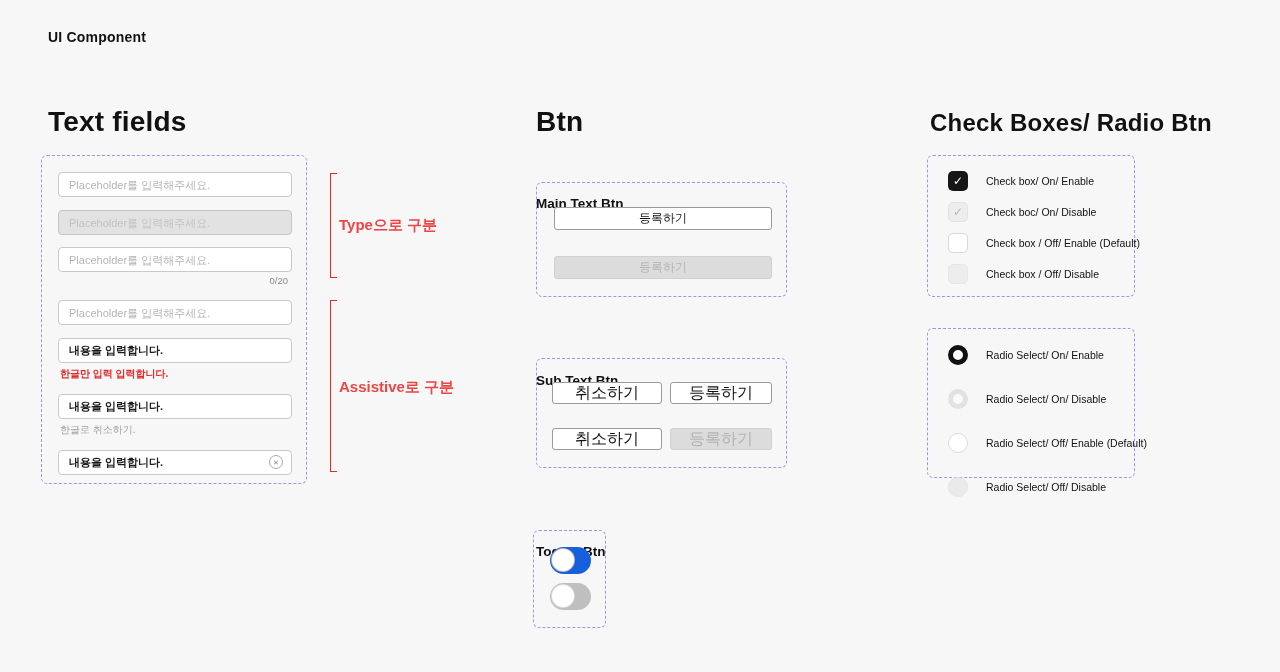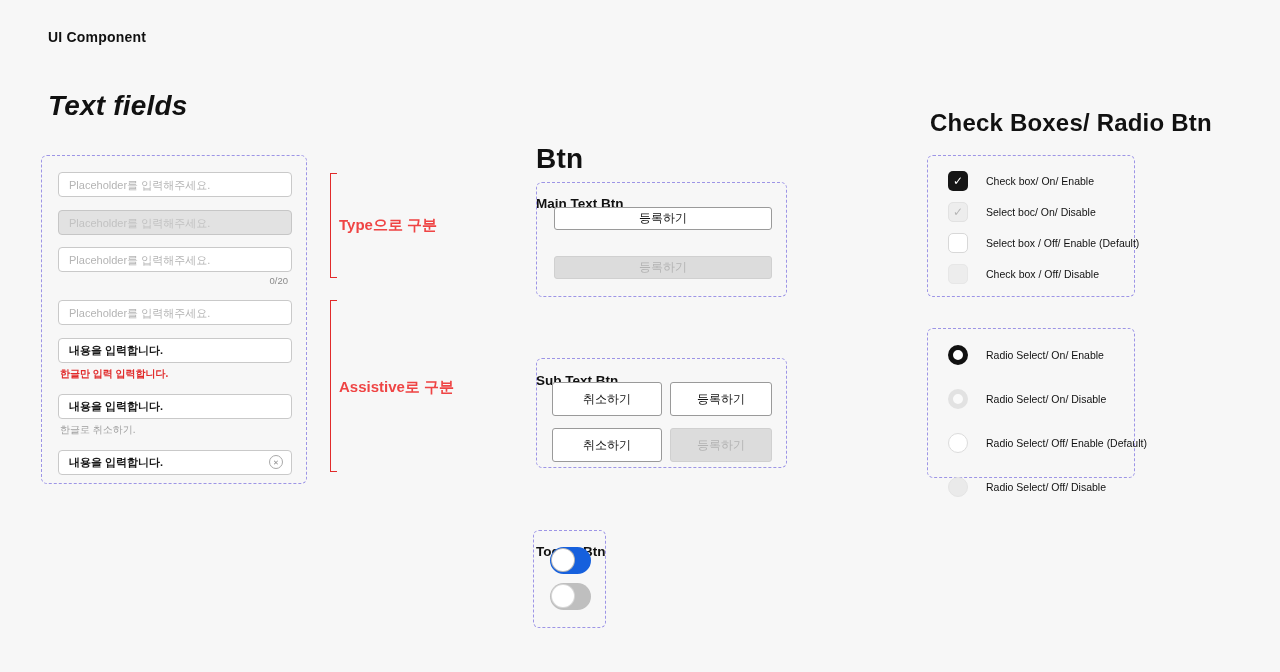--- a/index.html
+++ b/index.html
@@ -48,22 +48,22 @@
   
   .btn-main {
     position:absolute; left:17px; width:218px; height:23px;
     background:#fff; border:1px solid #9a9a9a; border-radius:3px;
     font-family:inherit; font-size:12px; color:#111; cursor:pointer;
   }
   .btn-disabled {
     background:#dcdcdc; border-color:#d0d0d0; color:#b3b3b3; cursor:default;
   }
   .btn-sub {
-    position:absolute; height:34px; background:#fff; border:1px solid #9a9a9a; border-radius:3px;
-    font-family:inherit; font-size:12px; color:#111; cursor:pointer;
+    position:absolute; height:22px; background:#fff; border:1px solid #9a9a9a; border-radius:3px;
+    font-family:inherit; font-size:16px; color:#111; cursor:pointer;
   }
   .btn-sub.btn-disabled { background:#dcdcdc; border-color:#d0d0d0; color:#b3b3b3; }
 
   
   .toggle {
     position:absolute; width:41px; height:27px; border-radius:14px; cursor:pointer;
   }
   .toggle .knob {
     position:absolute; left:1px; top:1px; width:24px; height:24px; border-radius:50%;
     background:#fff; border:1px solid rgba(0,0,0,.28);
@@ -90,21 +90,21 @@
   .radio.on-enable  { border:5.5px solid #111; }
   .radio.on-disable { border:5.5px solid #e2e2e2; background:#fafafa; }
   .radio.off-enable { border:1px solid #dcdcdc; }
   .radio.off-disable{ border:1px solid #e4e4e4; background:#eaeaea; }
 </style>
 </head>
 <body>
 
 <div class="abs page-title">UI Component</div>
 
-<div class="abs col-heading" style="left:48px; top:90px;font-style:italic;">Text fields</div>
+<div class="abs col-heading" style="left:48px; top:106px;">Text fields</div>
 
 <div class="dashed-box" style="left:41px; top:155px; width:266px; height:329px;">
   <input class="tf-input" style="top: 16px;" placeholder="Placeholder를 입력해주세요.">
   <input class="tf-input disabled" style="top: 54px;" disabled="" placeholder="Placeholder를 입력해주세요.">
   <input class="tf-input" style="top: 91px;" placeholder="Placeholder를 입력해주세요.">
   <div class="tf-counter" style="top:119px;">0/20</div>
 
   <input class="tf-input" style="top: 144px;" placeholder="Placeholder를 입력해주세요.">
 
   <input class="tf-input" style="top: 182px;" value="내용을 입력합니다.">
@@ -115,21 +115,21 @@
 
   <input class="tf-input" style="top: 294px; padding-right: 30px;" value="내용을 입력합니다.">
   <span class="clear-icon" style="top:299px; right:23px;">✕</span>
 </div>
 
 <div class="bracket" style="left:330px; top:173px; height:105px;"></div>
 <div class="red-note" style="left:339px; top:216px;">Type으로 구분</div>
 <div class="bracket" style="left:330px; top:300px; height:172px;"></div>
 <div class="red-note" style="left:339px; top:378px;">Assistive로 구분</div>
 
-<div class="abs col-heading" style="left:536px; top:106px;margin-top:37px;">Btn</div>
+<div class="abs col-heading" style="left:536px; top:106px;">Btn</div>
 
 <div class="abs sub-heading" style="left:536px; top:156px;">Main Text Btn</div>
 <div class="dashed-box" style="left:536px; top:182px; width:251px; height:115px;">
   <button class="btn-main" style="top:24px;">등록하기</button>
   <button class="btn-main btn-disabled" style="top:73px;" disabled="">등록하기</button>
 </div>
 
 <div class="abs sub-heading" style="left:536px; top:333px;">Sub Text Btn</div>
 <div class="dashed-box" style="left:536px; top:358px; width:251px; height:110px;">
   <button class="btn-sub" style="left:15px; top:23px; width:110px;">취소하기</button>
@@ -151,25 +151,25 @@
 <div class="abs col-heading" style="left:930px; top:109px; font-size:24px;">Check Boxes/ Radio Btn</div>
 
 <div class="dashed-box" style="left:927px; top:155px; width:208px; height:142px;">
   <div class="cr-rows" style="top:15px; gap:11px;">
     <div class="cr-row">
       <span class="cbox on-enable">✓</span>
       <span class="cr-label">Check box/ On/ Enable</span>
     </div>
     <div class="cr-row">
       <span class="cbox on-disable">✓</span>
-      <span class="cr-label">Select boc/ On/ Disable</span>
+      <span class="cr-label">Check boc/ On/ Disable</span>
     </div>
     <div class="cr-row">
       <span class="cbox off-enable"></span>
-      <span class="cr-label">Select box / Off/ Enable (Default)</span>
+      <span class="cr-label">Check box / Off/ Enable (Default)</span>
     </div>
     <div class="cr-row">
       <span class="cbox off-disable"></span>
       <span class="cr-label">Check box / Off/ Disable</span>
     </div>
   </div>
 </div>
 
 <div class="dashed-box" style="left:927px; top:328px; width:208px; height:150px;">
   <div class="cr-rows" style="top:16px; gap:24px;">

